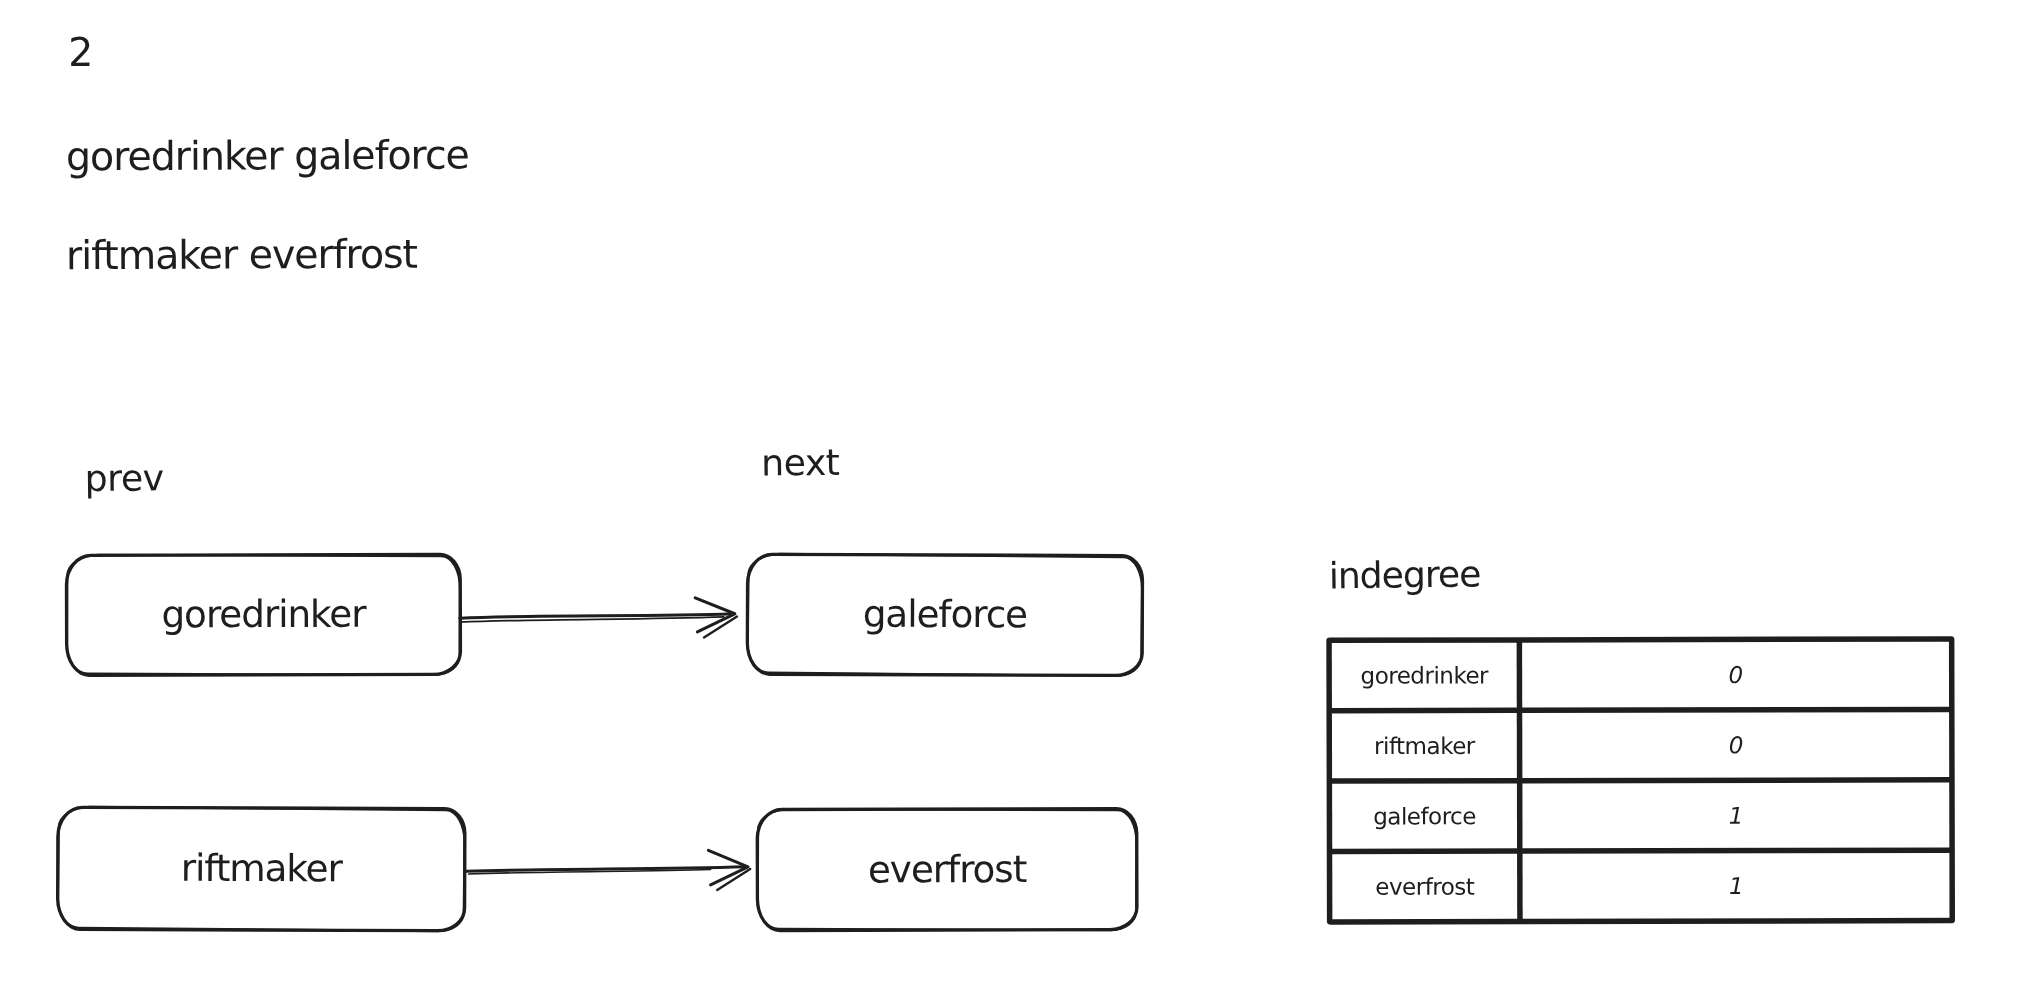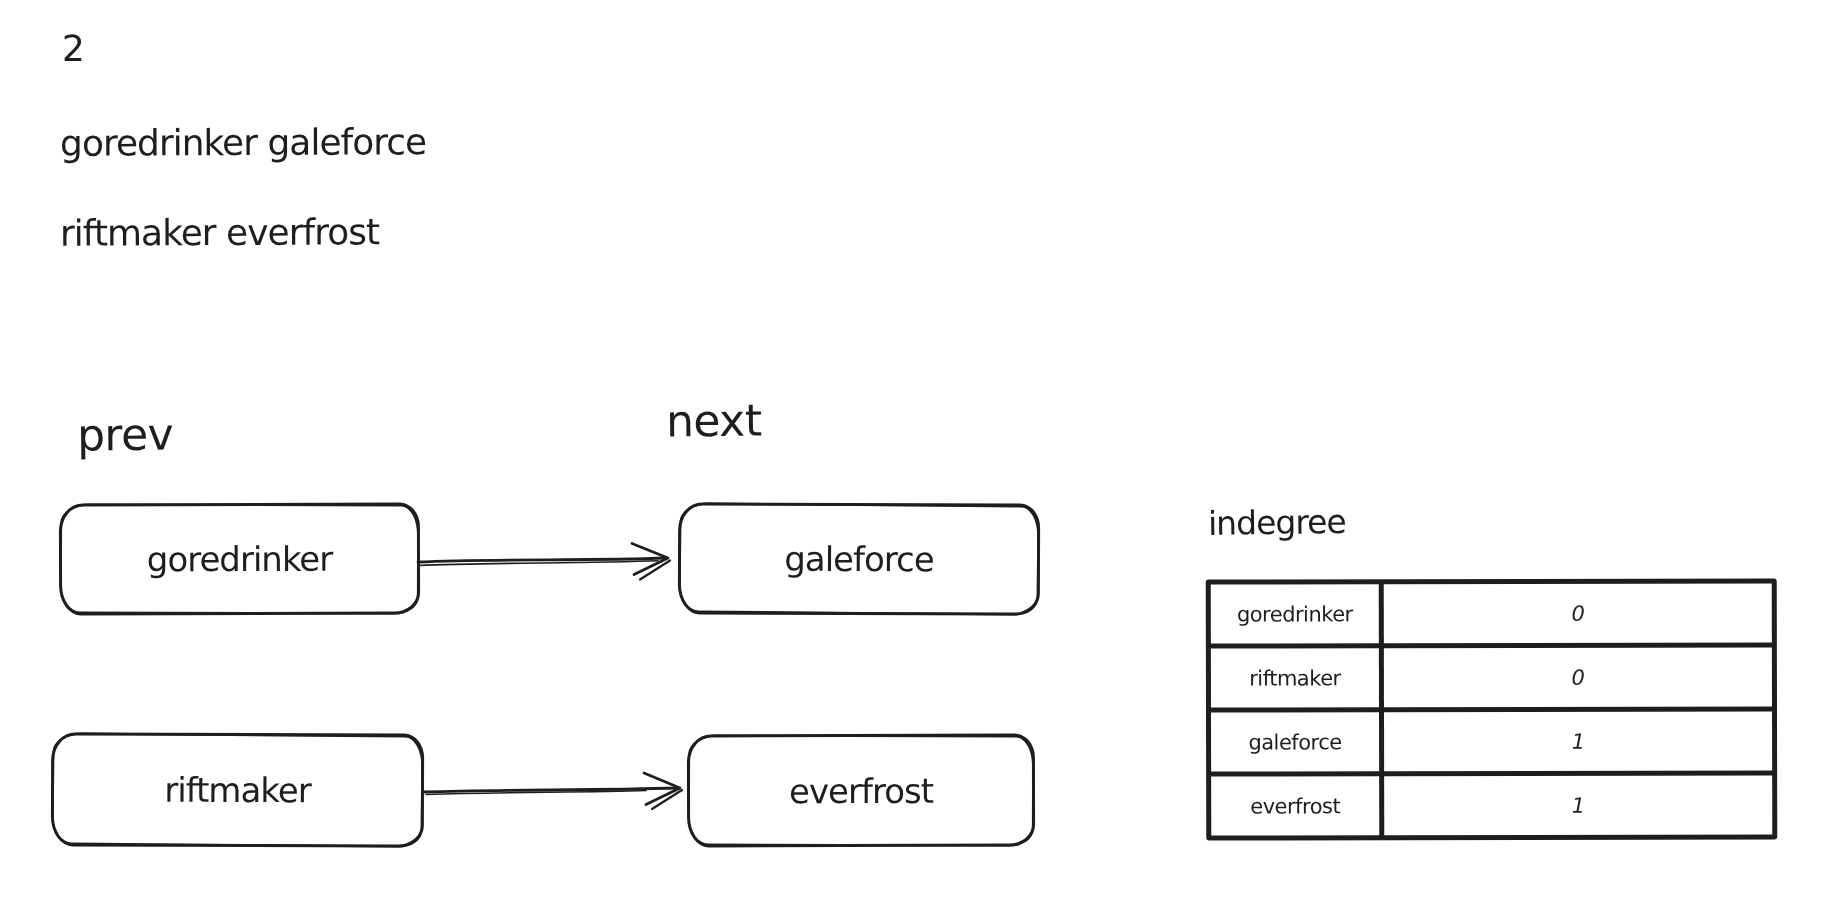--- a/index.html
+++ b/index.html
@@ -22,21 +22,21 @@
     line-height: 46px;
     letter-spacing: -1px;
     color: var(--ink);
     white-space: pre;
     transform: rotate(-0.25deg);
   }
 
   
   .col-label {
     position: absolute;
-    font-size: 44px;
+    font-size: 33px;
     line-height: 42px;
     letter-spacing: -0.5px;
     transform: rotate(-0.6deg);
   }
 
   
   .node {
     position: absolute;
     display: flex;
     align-items: center;
@@ -93,21 +93,21 @@
 </head>
 <body>
 
 <div class="canvas">
 
   <div class="note" style="left:62px; top:26px;">2</div>
   <div class="note" style="left:60px; top:120px;">goredrinker galeforce</div>
   <div class="note" style="left:60px; top:210px;">riftmaker everfrost</div>
 
   <div class="col-label" style="left:77px; top:414px;">prev</div>
-  <div class="col-label" style="left:666px; top:400px;">next</div>
+  <div class="col-label" style="left:692px; top:400px;">next</div>
 
   <div class="node tilt-a" style="left:59px; top:503px; width:361px; height:112px;">
     <span>goredrinker</span>
   </div>
 
   <svg class="arrow" style="left:412px; top:536px;" width="276" height="50" viewBox="0 0 276 50">
     <path d="M 6 26 C 80 22.5, 180 25, 254 22" stroke-width="2.8"></path>
     <path d="M 6 29.5 C 80 26.5, 170 27.5, 246 24.8" stroke-width="1.6"></path>
     <path d="M 220 7.5 L 256 22 L 222 38.5" stroke-width="2.8"></path>
     <path d="M 228 43.5 L 258 24.5" stroke-width="2.2"></path>

